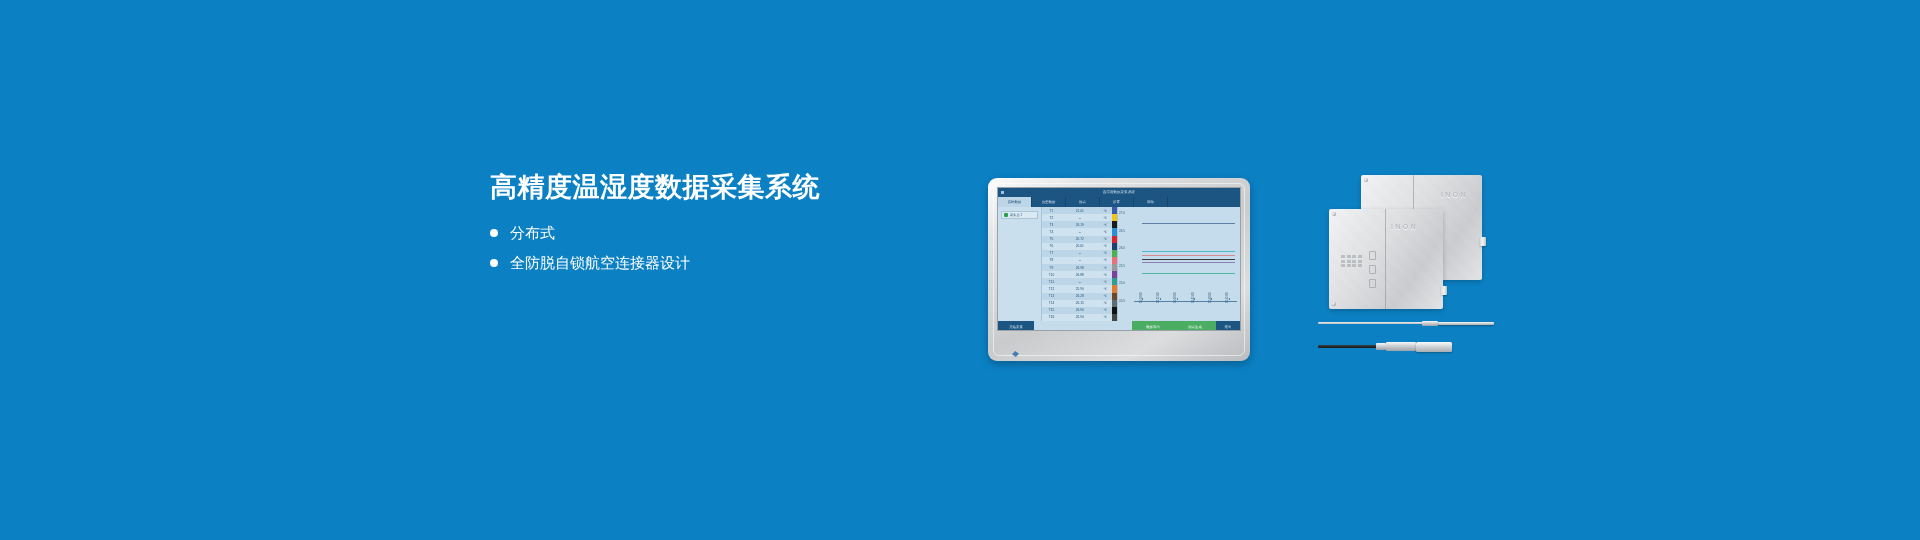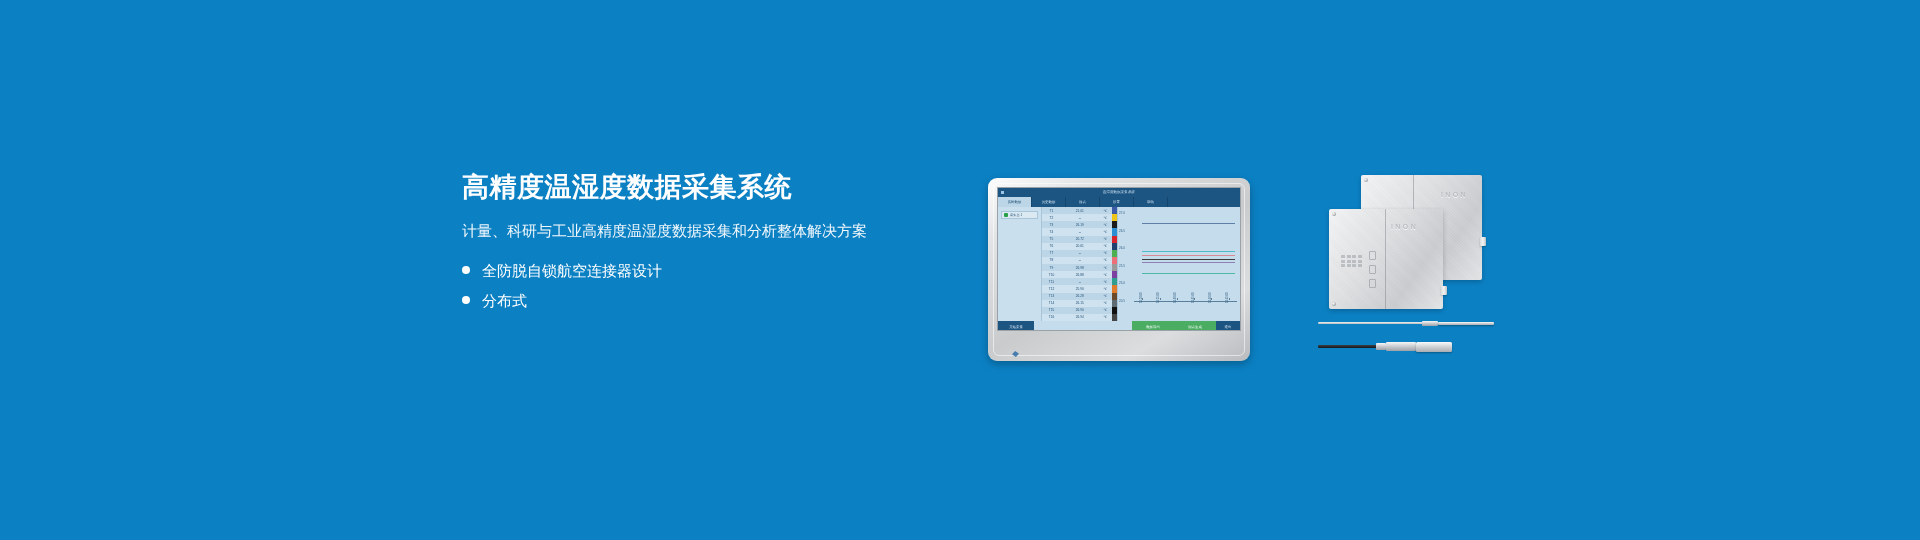--- a/index.html
+++ b/index.html
@@ -17,21 +17,21 @@
   
   .banner {
     position: absolute;
     inset: 0;
     background: #0b81c4;
   }
 
   
   .copy {
     position: absolute;
-    left: 462px;
+    left: 490px;
     top: 172px;
     width: 470px;
     color: #ffffff;
   }
   .headline {
     font-size: 27px;
     font-weight: bold;
     letter-spacing: 0.5px;
     line-height: 1.15;
     color: #ffffff;
@@ -395,30 +395,29 @@
   }
 </style>
 </head>
 <body>
 
 <div class="banner">
 
   <div class="copy">
     <div class="headline">高精度温湿度数据采集系统</div>
 
-    <div class="subhead">计量、科研与工业高精度温湿度数据采集和分析整体解决方案</div>
 
     <ul class="feature-list">
       <li class="feature-item">
         <span class="feature-dot"></span>
-        <span class="feature-label">全防脱自锁航空连接器设计</span>
+        <span class="feature-label">分布式</span>
       </li>
       <li class="feature-item">
         <span class="feature-dot"></span>
-        <span class="feature-label">分布式</span>
+        <span class="feature-label">全防脱自锁航空连接器设计</span>
       </li>
     </ul>
   </div>
 
   <div class="monitor">
     <div class="monitor-shell">
       <div class="monitor-inner-ring"></div>
 
       <div class="screen">
 

